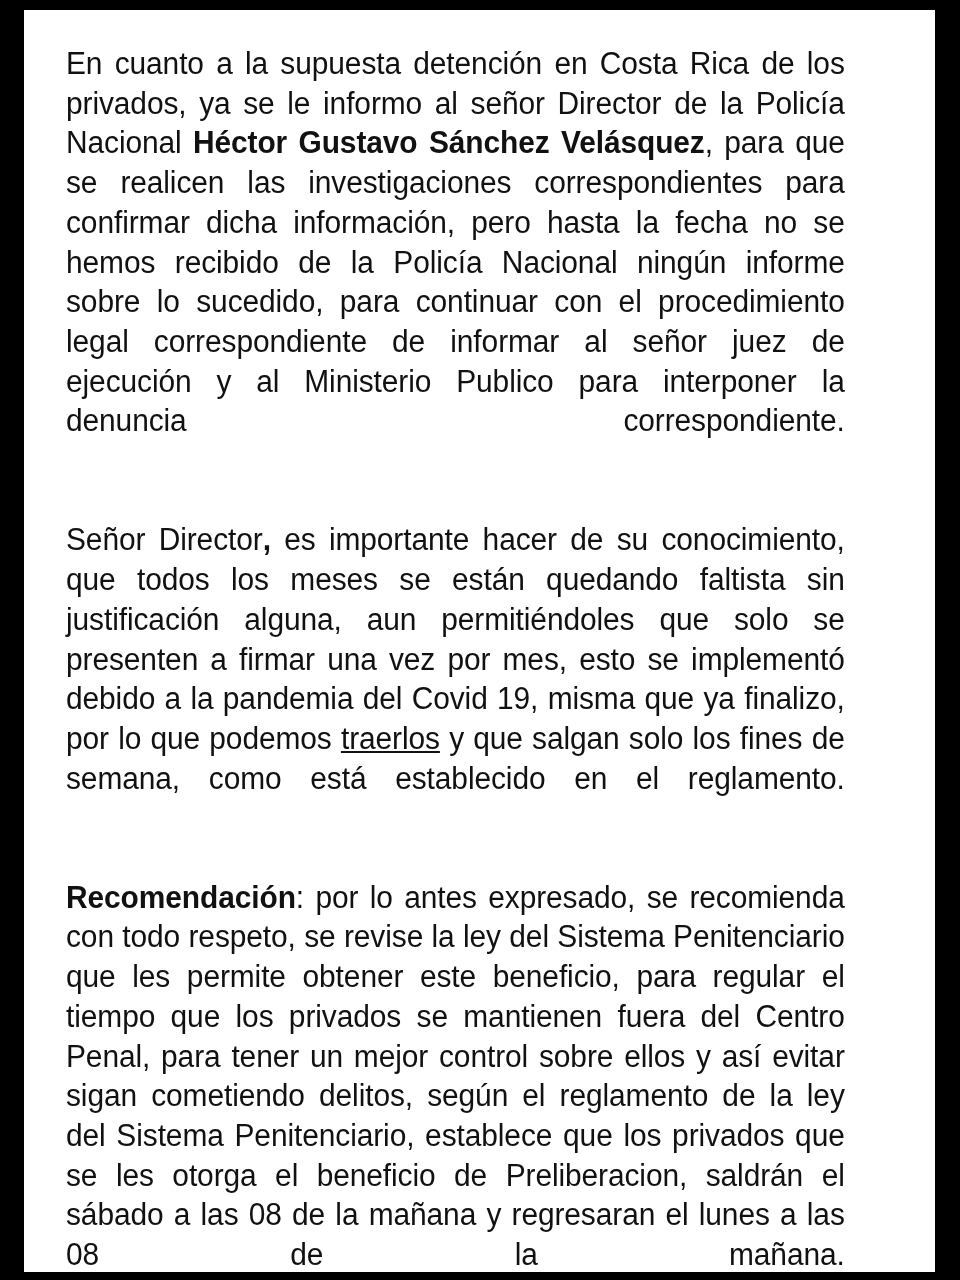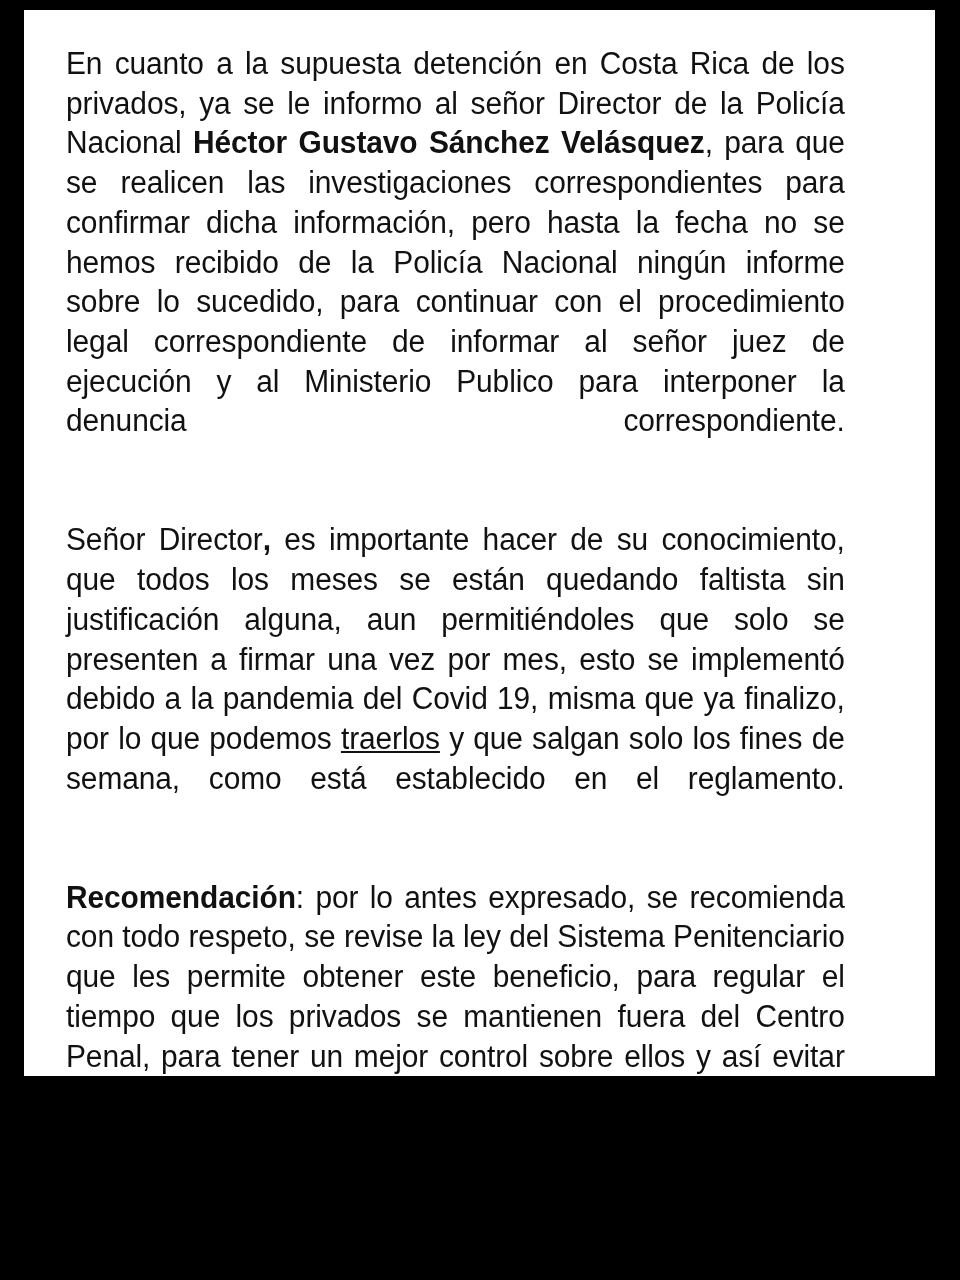--- a/index.html
+++ b/index.html
@@ -22,21 +22,21 @@
     background: #000000;
     box-sizing: border-box;
   }
 
   
   .page-sheet {
     position: absolute;
     left: 24px;
     top: 10px;
     width: 911px;
-    height: 1066px;
+    height: 1262px;
     background: #ffffff;
     box-sizing: border-box;
     overflow: hidden;
   }
 
   .document-body {
     position: absolute;
     left: 42px;            
     top: 34px;
     width: 779px;          

